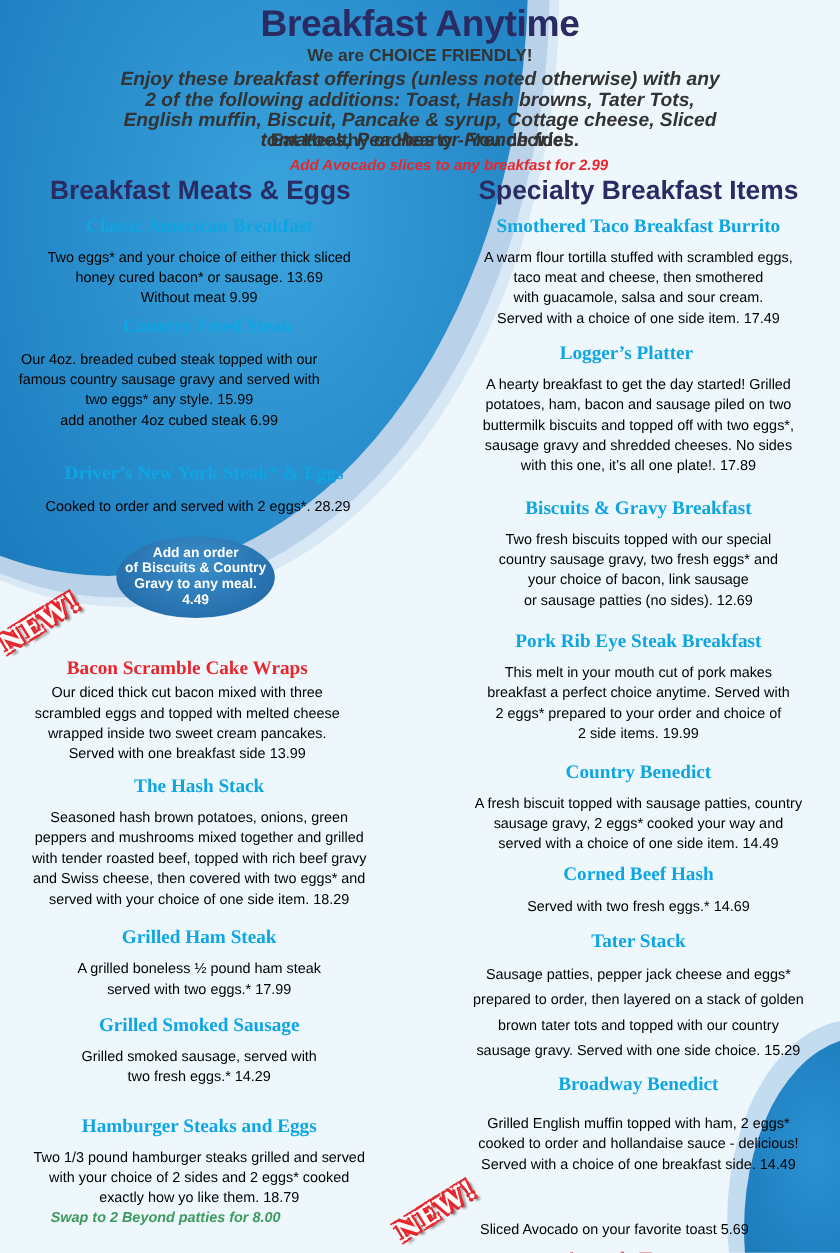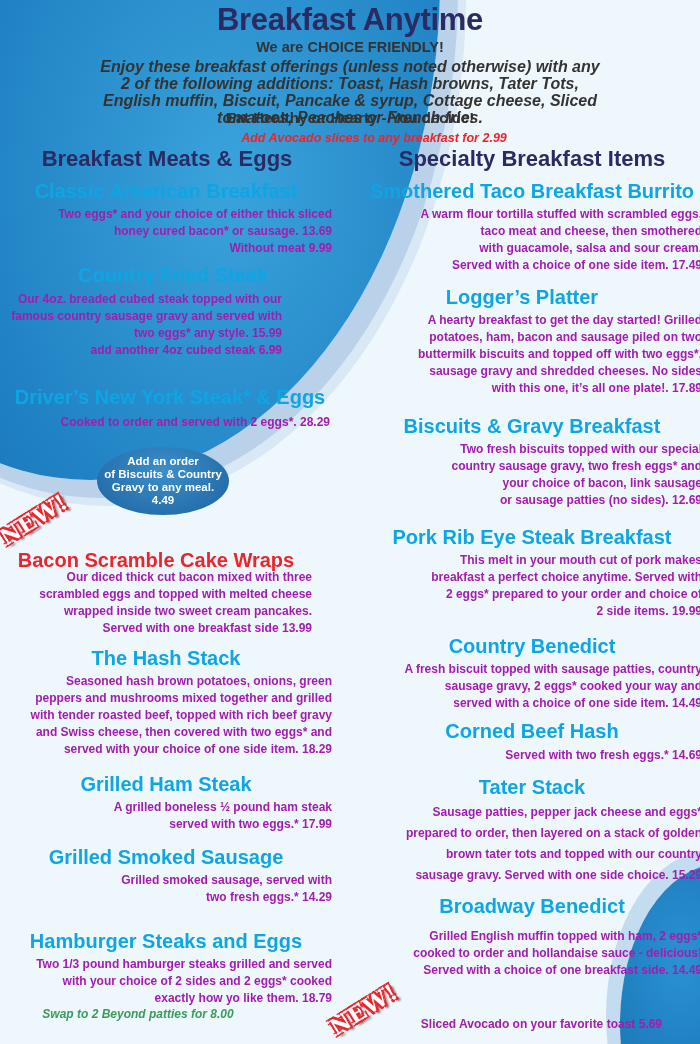--- a/index.html
+++ b/index.html
@@ -31,23 +31,23 @@
       letter-spacing: -0.3px;
     }
     .choice { left: 0; width: 700px; top: 39px; font-size: 14.5px; font-weight: bold; color: #333; }
     .intro {
       left: 100px; width: 500px; top: 58px;
       font-size: 16px; font-weight: bold; font-style: italic; color: #333; line-height: 17px;
     }
     .healthy { left: 0; width: 700px; top: 109px; font-size: 15px; font-weight: bold; color: #333; }
     .avocado-note { left: 0; width: 700px; top: 131px; font-size: 12.5px; font-weight: bold; font-style: italic; color: #e8262c; margin-left: 24px; }
     .section-h { font-size: 22px; font-weight: bold; color: #2b2b63; }
-    .item-h { font-size: 20px; font-weight: bold; color: #0ea5e3; white-space: nowrap; }
+    .item-h { font-size: 16px; font-weight: bold; color: #0ea5e3; white-space: nowrap; font-family: Liberation Serif, serif; }
     .item-h.red { color: #e8262c; }
-    .desc { font-size: 12px; font-weight: bold; color: #a21caf; line-height: 17px; white-space: pre-line; text-align: right; }
+    .desc { font-size: 12px; font-weight: normal; color: #000000; line-height: 17px; white-space: pre-line; }
     .green-note { font-size: 12px; font-weight: bold; font-style: italic; color: #3a9a5c; }
     .col-l { left: 0; width: 340px; }
     .col-r { left: 360px; width: 340px; }
     .oval {
       position: absolute; z-index: 2;
       left: 97px; top: 447px; width: 132px; height: 68px; border-radius: 50%;
       background: radial-gradient(ellipse at 50% 35%, #3c8fc9 0%, #2670ad 70%, #1d5f98 100%);
       color: #fff; font-size: 11.5px; font-weight: bold; line-height: 13px;
       display: flex; align-items: center; justify-content: center; text-align: center;
       white-space: pre-line;

